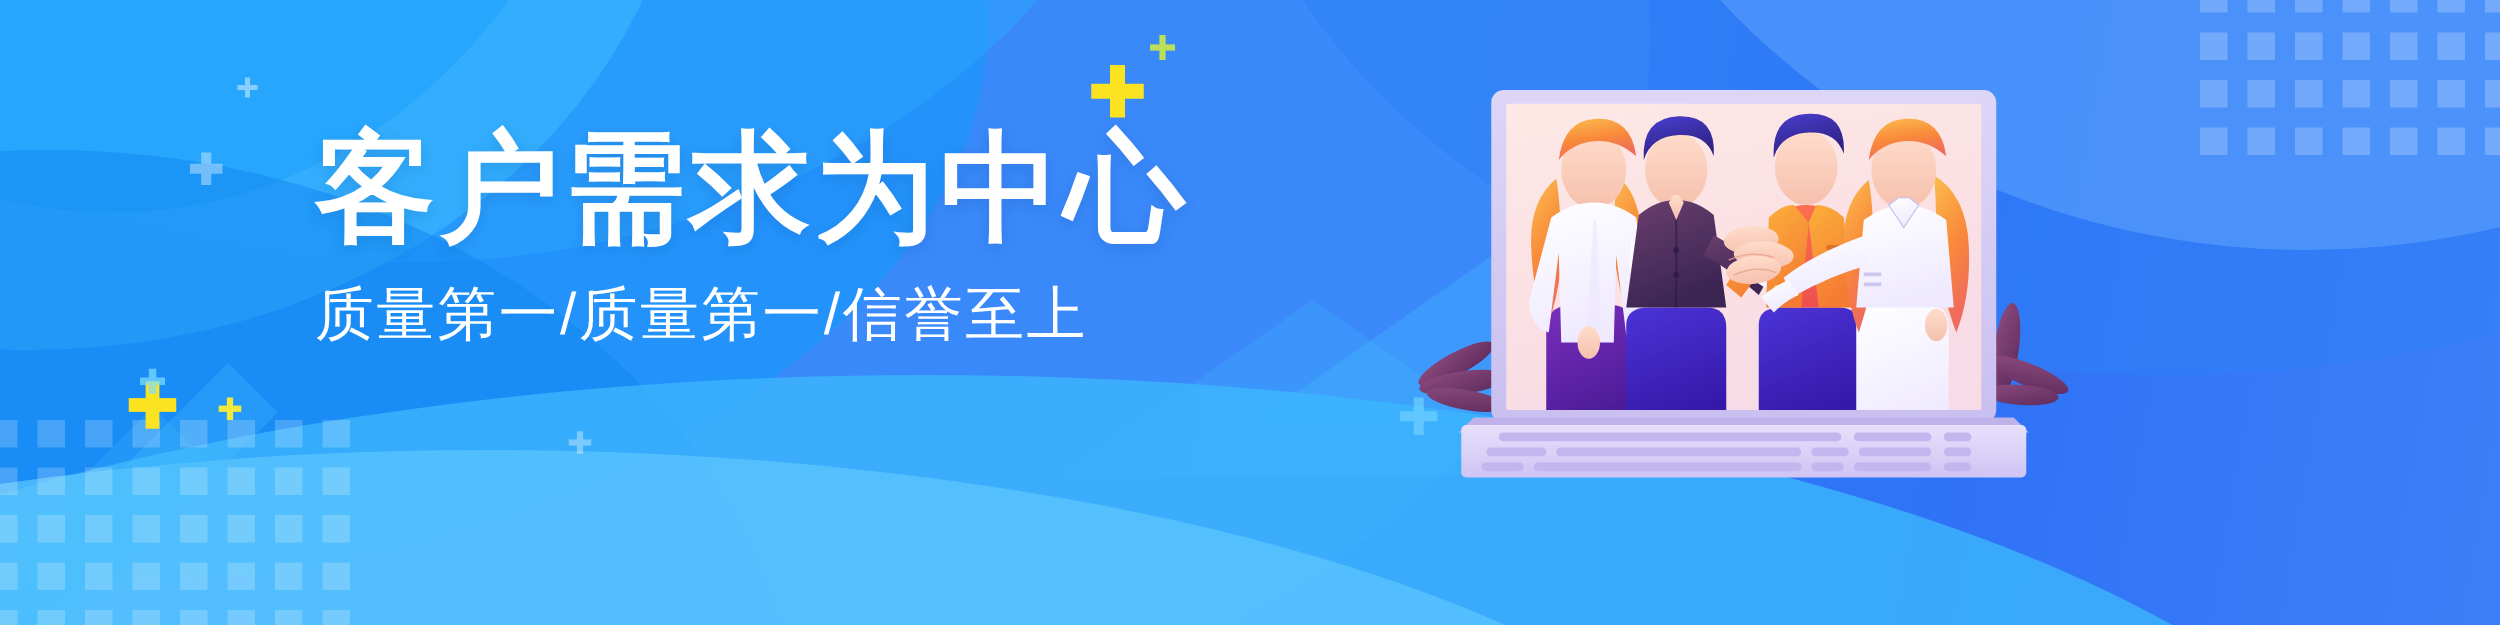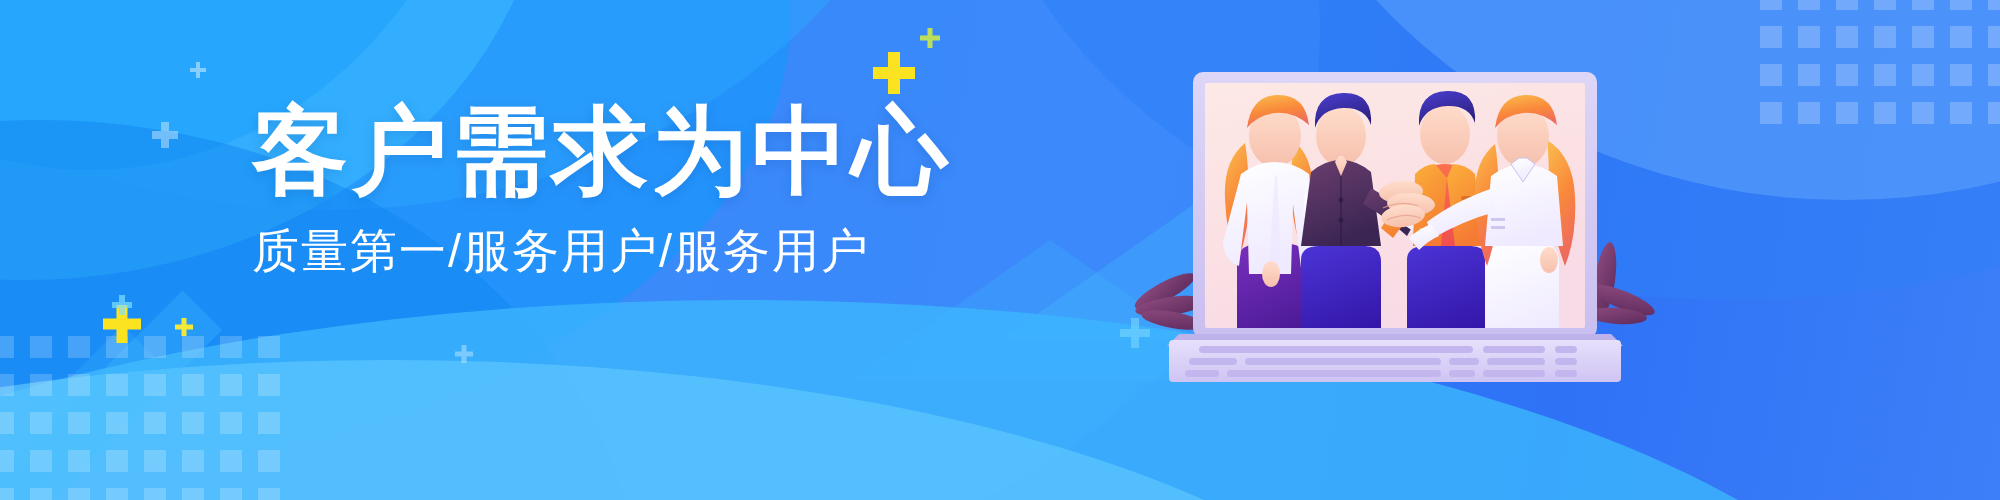--- a/index.html
+++ b/index.html
@@ -278,21 +278,21 @@
   <div class="plus plus-y3"></div>
   <div class="plus plus-y4"></div>
   <div class="plus plus-w1"></div>
   <div class="plus plus-w2"></div>
   <div class="plus plus-w3"></div>
   <div class="plus plus-w4"></div>
   <div class="plus plus-w5"></div>
 
   <div class="text-block">
     <div class="headline">客户需求为中心</div>
-    <div class="subline">质量第一/服务用户/服务用户</div>
+    <div class="subline">质量第一/质量第一/信誉至上</div>
   </div>
 
   <div class="illustration">
     <svg viewBox="0 0 440 300" xmlns="http://www.w3.org/2000/svg" aria-hidden="true">
       <defs>
         <linearGradient id="gScreen" x1="0" y1="0" x2="0.4" y2="1">
           <stop offset="0%" stop-color="#fde9e6"></stop>
           <stop offset="60%" stop-color="#fbe0e4"></stop>
           <stop offset="100%" stop-color="#f7dbe6"></stop>
         </linearGradient>

